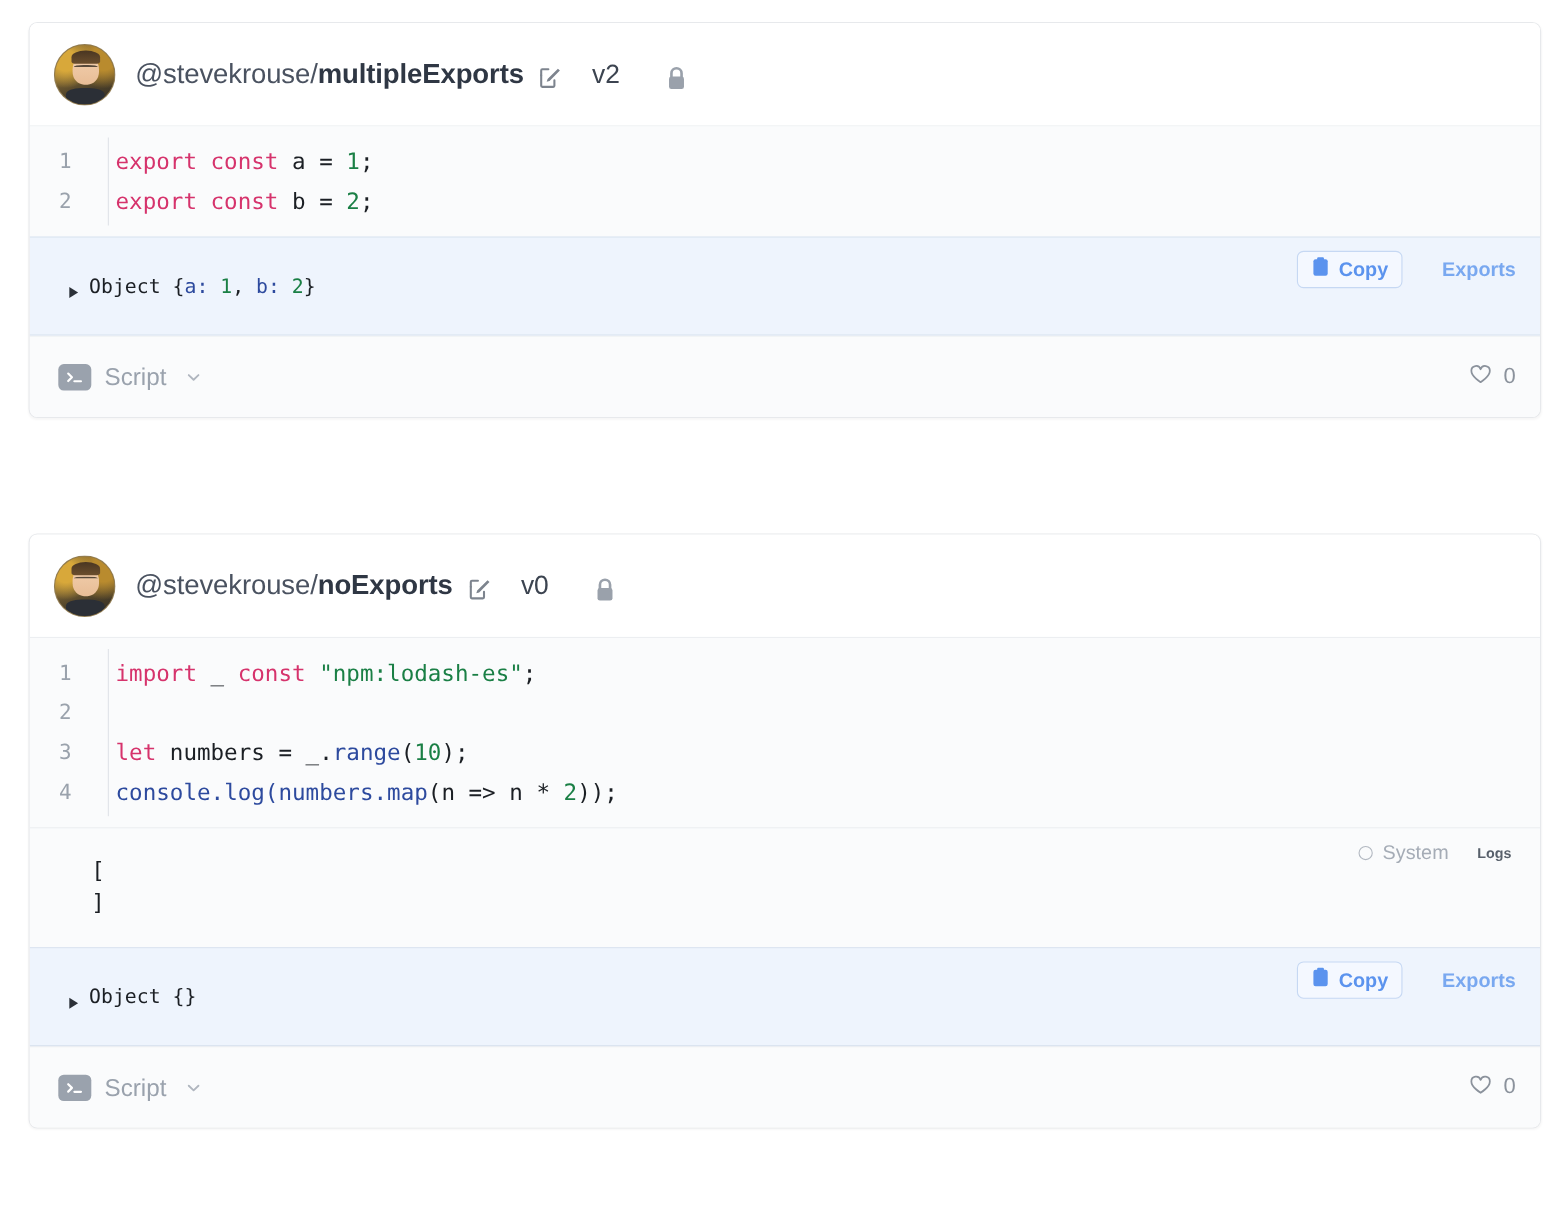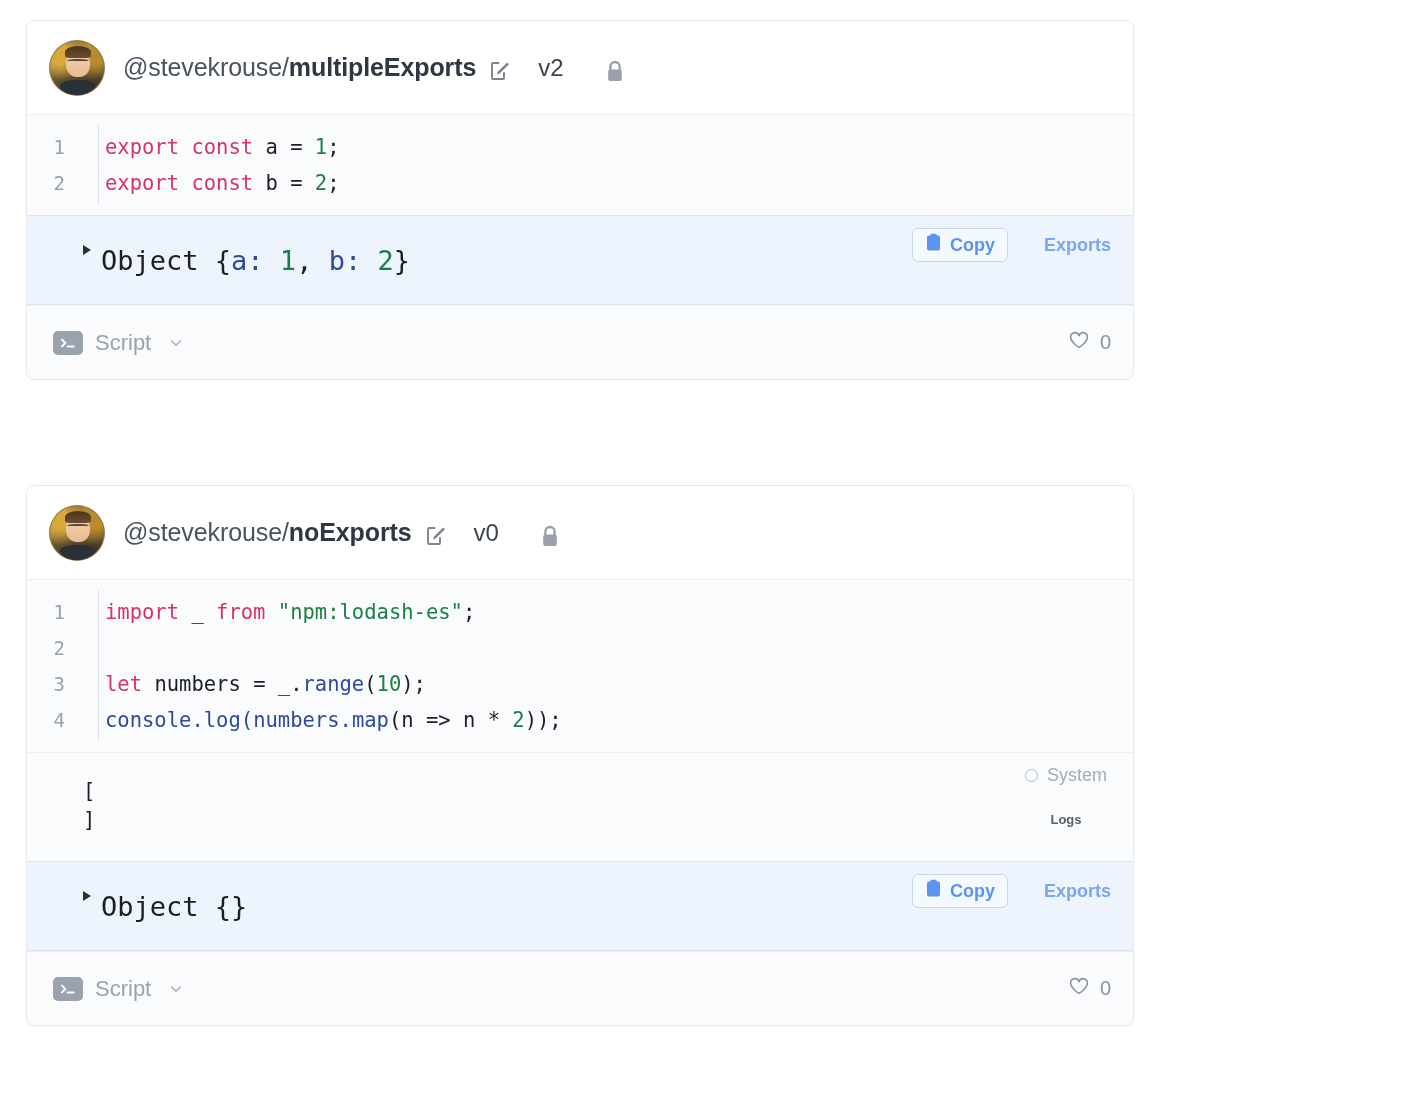--- a/index.html
+++ b/index.html
@@ -16,21 +16,21 @@
     height: 1120px;
     position: relative;
     overflow: hidden;
     background: #ffffff;
   }
 
   
   .val-card {
     position: absolute;
     left: 26px;
-    width: 1108px;
+    width: 1375px;
     background: #ffffff;
     border: 1px solid #e7e9ec;
     border-radius: 8px;
     overflow: hidden;
     box-shadow: 0 1px 2px rgba(16,22,26,0.035);
   }
   #card-1 { top: 20px; }
   #card-2 { top: 485px; }
 
   
@@ -170,26 +170,26 @@
     background: #eef4fd;
     border-top: 1px solid #dbe4f0;
     border-bottom: 1px solid #dbe4f0;
     position: relative;
     min-height: 80px;
     display: flex;
     align-items: center;
   }
   .obj-row {
     font-family: "DejaVu Sans Mono", monospace;
-    font-size: 27px;
+    font-size: 18px;
     color: #1b1f24;
-    padding-left: 56px;
+    padding-left: 36px;
     white-space: pre;
     display: flex;
-    align-items: flex-start;
+    align-items: flex-end;
   }
   .tri {
     display: inline-block;
     width: 0; height: 0;
     border-left: 8px solid #2b3038;
     border-top: 5.5px solid transparent;
     border-bottom: 5.5px solid transparent;
     margin-right: 10px;
     position: relative;
     top: 0px;
@@ -234,21 +234,20 @@
     position: relative;
     padding: 24px 0 26px 0;
   }
   .logs-tabs {
     position: absolute;
     right: 26px;
     top: 12px;
     display: flex;
     align-items: center;
     gap: 26px;
-    flex-direction: column;
   }
   .sys-tab {
     display: inline-flex;
     align-items: center;
     gap: 9px;
     color: #a5acb6;
     font-size: 18px;
     cursor: pointer;
   }
   .sys-dot {
@@ -438,21 +437,21 @@
         <svg width="24" height="26" viewBox="0 0 24 26" fill="none">
           <path d="M7.4 11V7.6a4.6 4.6 0 0 1 9.2 0V11" stroke="#9aa1ab" stroke-width="2.4" stroke-linecap="round"></path>
           <rect x="5.2" y="10.6" width="13.6" height="11.4" rx="2.2" fill="#9aa1ab"></rect>
         </svg>
       </span>
     </div>
 
     <div class="code-block">
       <div class="code-gutter-line"></div>
       <div>
-          <div class="code-line"><span class="ln">1</span><span class="ctext"><span class="tok-kw">import </span><span class="tok-plain">_ </span><span class="tok-kw">from </span><span class="tok-str">"npm:lodash-es"</span><span class="tok-plain">;</span></span></div>
+          <div class="code-line"><span class="ln">1</span><span class="ctext"><span class="tok-kw">import </span><span class="tok-plain">_ </span><span class="tok-kw">const </span><span class="tok-str">"npm:lodash-es"</span><span class="tok-plain">;</span></span></div>
           <div class="code-line"><span class="ln">2</span><span class="ctext"></span></div>
           <div class="code-line"><span class="ln">3</span><span class="ctext"><span class="tok-kw">let </span><span class="tok-plain">numbers </span><span class="tok-plain">= </span><span class="tok-plain">_</span><span class="tok-plain">.</span><span class="tok-fn">range</span><span class="tok-plain">(</span><span class="tok-num">10</span><span class="tok-plain">);</span></span></div>
           <div class="code-line"><span class="ln">4</span><span class="ctext"><span class="tok-idblue">console</span><span class="tok-idblue">.</span><span class="tok-fn">log</span><span class="tok-idblue">(</span><span class="tok-idblue">numbers</span><span class="tok-idblue">.</span><span class="tok-fn">map</span><span class="tok-plain">(</span><span class="tok-plain">n </span><span class="tok-plain">=&gt; </span><span class="tok-plain">n </span><span class="tok-plain">* </span><span class="tok-num">2</span><span class="tok-plain">));</span></span></div>
         </div>
     </div>
 
     <div class="logs-panel">
       <div class="logs-tabs">
         <span class="sys-tab">
           <span class="sys-dot"></span>

